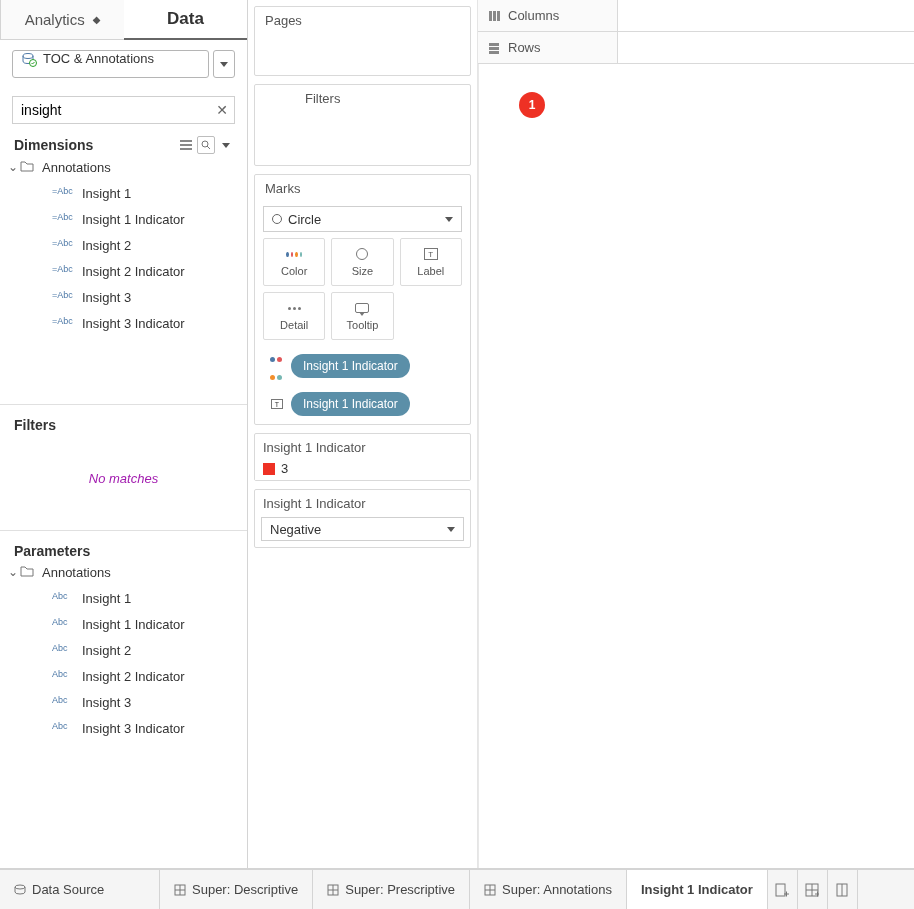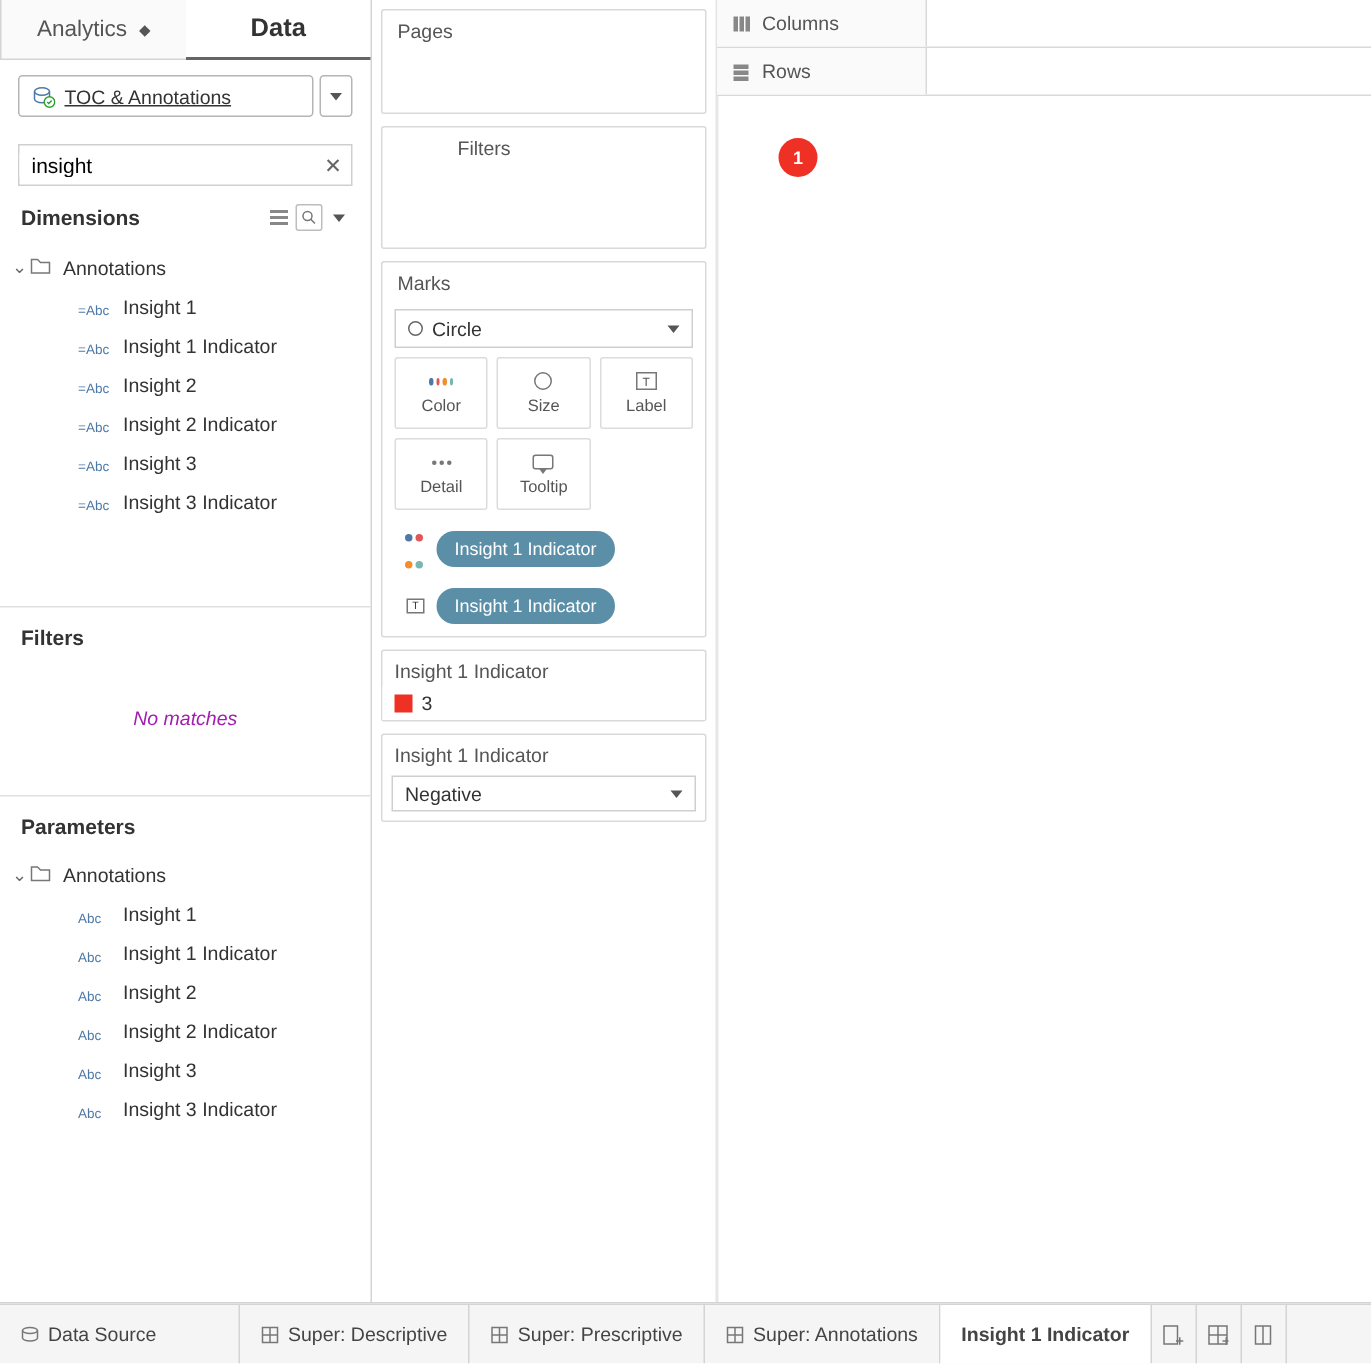--- a/index.html
+++ b/index.html
@@ -9,35 +9,35 @@
 
   
   .data-panel { width: 248px; display: flex; flex-direction: column; border-right: 1px solid #d4d4d4; }
   .data-tabs { display: flex; height: 40px; align-items: stretch; }
   .data-tab { flex: 1; display: flex; align-items: center; justify-content: center; font-size: 15px; cursor: pointer; position: relative; }
   .data-tab.active { font-weight: 700; font-size: 17px; border-bottom: 2px solid #666; }
   .data-tab.inactive { background: #fafafa; border: 1px solid #d4d4d4; border-top: none; border-right: none; color: #555; }
   .data-tab .updown { font-size: 10px; color: #555; margin-left: 8px; }
 
   .datasource-row { margin: 10px 12px 4px 12px; display: flex; gap: 4px; }
-  .datasource-chip { flex:1; border: 1px solid #b5b5b5; border-radius: 3px; height: 28px; display: flex; align-items: center; padding: 0 8px; gap: 6px; font-size: 13px; cursor: pointer; text-decoration: underline; }
+  .datasource-chip { flex:1; border: 1px solid #b5b5b5; border-radius: 3px; height: 28px; display: flex; padding: 0 8px; gap: 6px; font-size: 13px; cursor: pointer; }
   .dropdown-knob { width: 22px; height: 28px; border: 1px solid #b5b5b5; border-radius: 3px; display: flex; align-items: center; justify-content: center; cursor: pointer; }
   .triangle-down { width: 0; height: 0; border-left: 4px solid transparent; border-right: 4px solid transparent; border-top: 5px solid #555; }
 
   .search-row { margin: 14px 12px 0 12px; border: 1px solid #cfcfcf; height: 28px; display: flex; align-items: center; }
   .search-row input { flex: 1; border: none; outline: none; font-size: 14px; padding: 0 8px; }
   .search-row .x { width: 24px; text-align: center; color: #666; cursor: pointer; font-size: 14px; }
 
   .section-head { display: flex; align-items: center; padding: 12px 12px 4px 14px; font-size: 14px; font-weight: 700; }
   .section-head .spacer { flex: 1; }
   .section-tool { width: 18px; height: 18px; display: flex; align-items: center; justify-content: center; color: #555; font-size: 10px; border: 1px solid transparent; margin-left: 2px; cursor: pointer; }
   .section-tool.boxed { border: 1px solid #bdbdbd; border-radius: 2px; }
 
   .tree { padding: 2px 0; font-size: 13px; }
-  .tree-row { display: flex; align-items: flex-end; height: 26px; padding-left: 8px; cursor: pointer; }
+  .tree-row { display: flex; align-items: flex-start; height: 26px; padding-left: 8px; cursor: pointer; }
   .tree-row.folder .twisty { width: 12px; color: #666; }
   .tree-row .foldicon { width: 16px; margin-right: 6px; color: #555; }
   .tree-row.leaf { padding-left: 52px; }
   .tree-row.leaf .typ, .tree-row.folder .typ { font-size: 9px; color: #4e79a7; margin-right: 8px; width: 22px; text-align: left; }
   .tree-row.leaf.calc .typ::before { content: "="; color: #4e79a7; }
   .tree-row span.label { color: #333; }
   .data-panel hr.divider { border: none; border-top: 1px solid #e0e0e0; margin: 0; }
 
   .nomatch { text-align: center; font-style: italic; color: #a21caf; font-size: 13px; padding: 34px 0 44px; }
 

